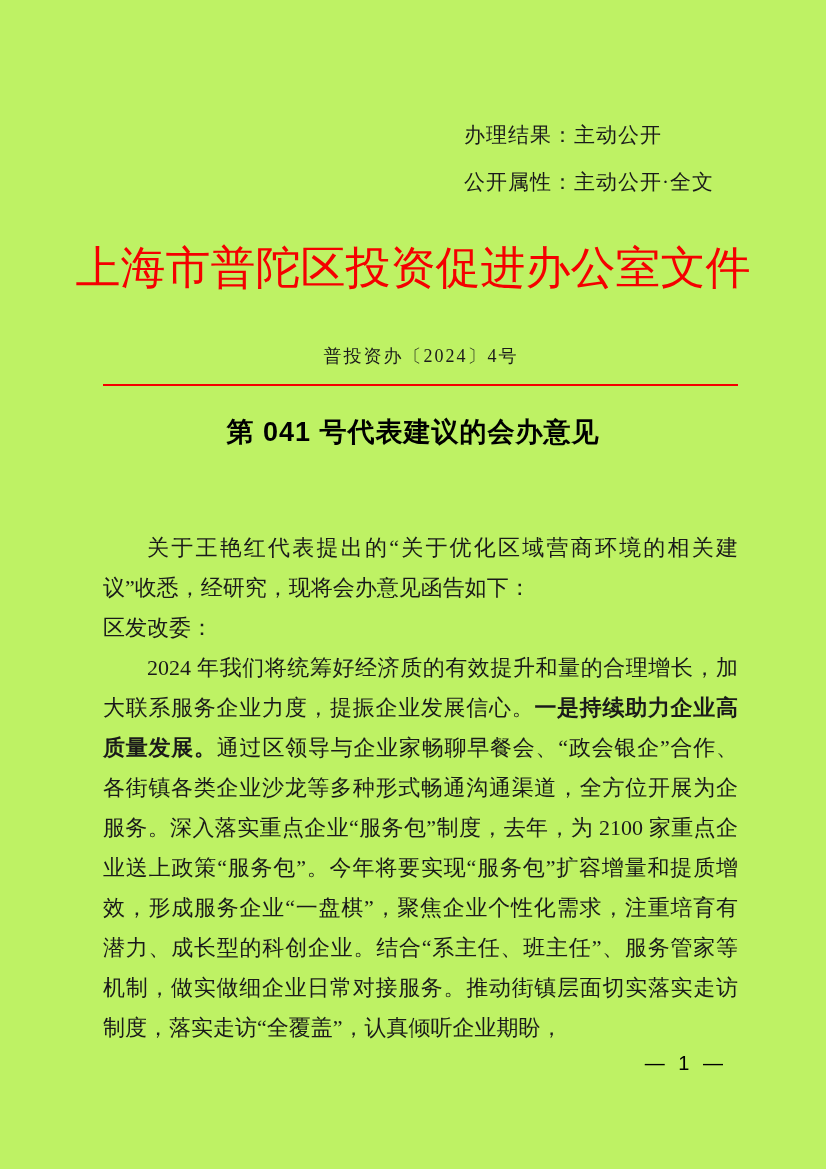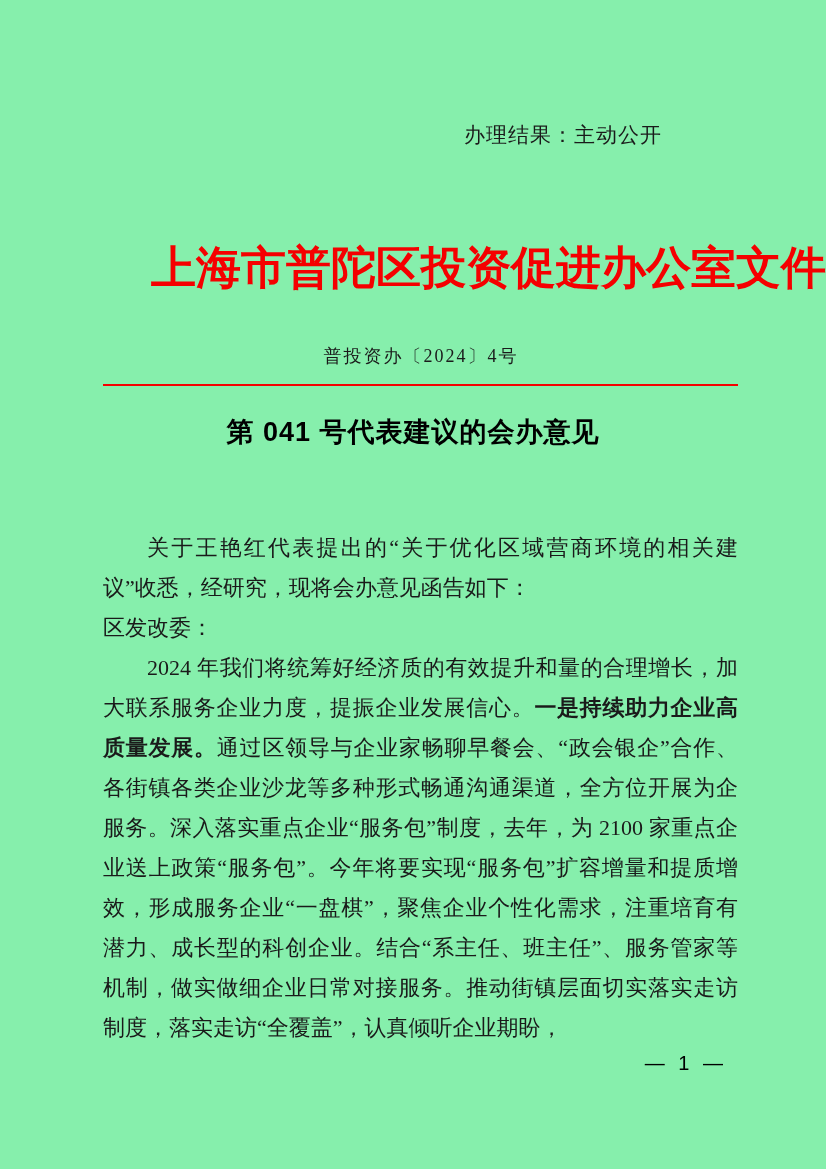--- a/index.html
+++ b/index.html
@@ -4,44 +4,44 @@
 <style>
   * { margin: 0; padding: 0; box-sizing: border-box; }
   html, body { background: #ffffff; }
   body { font-family: "Liberation Serif", "DejaVu Serif", serif; }
 
   .page {
     position: relative;
     width: 826px;
     height: 1169px;
     margin: 0 auto;
-    background: #86efac;
+    background: #bef264;
     overflow: hidden;
   }
 
   
   .meta-block {
     position: absolute;
     top: 112px;
     left: 464px;
     font-size: 21px;
     color: #1a1a1a;
     letter-spacing: 1px;
   }
   .meta-line { line-height: 47px; white-space: nowrap; }
 
   
   .org-title {
     position: absolute;
     top: 238px;
     left: 0;
     width: 100%;
-    text-align: right;
+    text-align: center;
     font-size: 45px;
-    font-weight: bold;
+    font-weight: normal;
     color: #f50000;
     white-space: nowrap;
     font-family: "Liberation Serif", "DejaVu Serif", serif;
   }
 
   
   .doc-number {
     position: absolute;
     top: 344px;
     left: 8px;
@@ -106,20 +106,21 @@
     font-family: "Liberation Sans", "DejaVu Sans", sans-serif;
   }
 </style>
 </head>
 <body>
 
 <div class="page">
 
   <div class="meta-block">
     <div class="meta-line">办理结果：主动公开</div>
+    <div class="meta-line">公开属性：主动公开·全文</div>
   </div>
 
   <div class="org-title" style="color: rgb(245, 0, 0);">上海市普陀区投资促进办公室文件</div>
 
   <div class="doc-number">普投资办〔2024〕4号</div>
 
   <div class="red-rule" style="background: rgb(245, 0, 0);"></div>
 
   <div class="doc-title">
     <div>第 041 号代表建议的会办意见</div>

